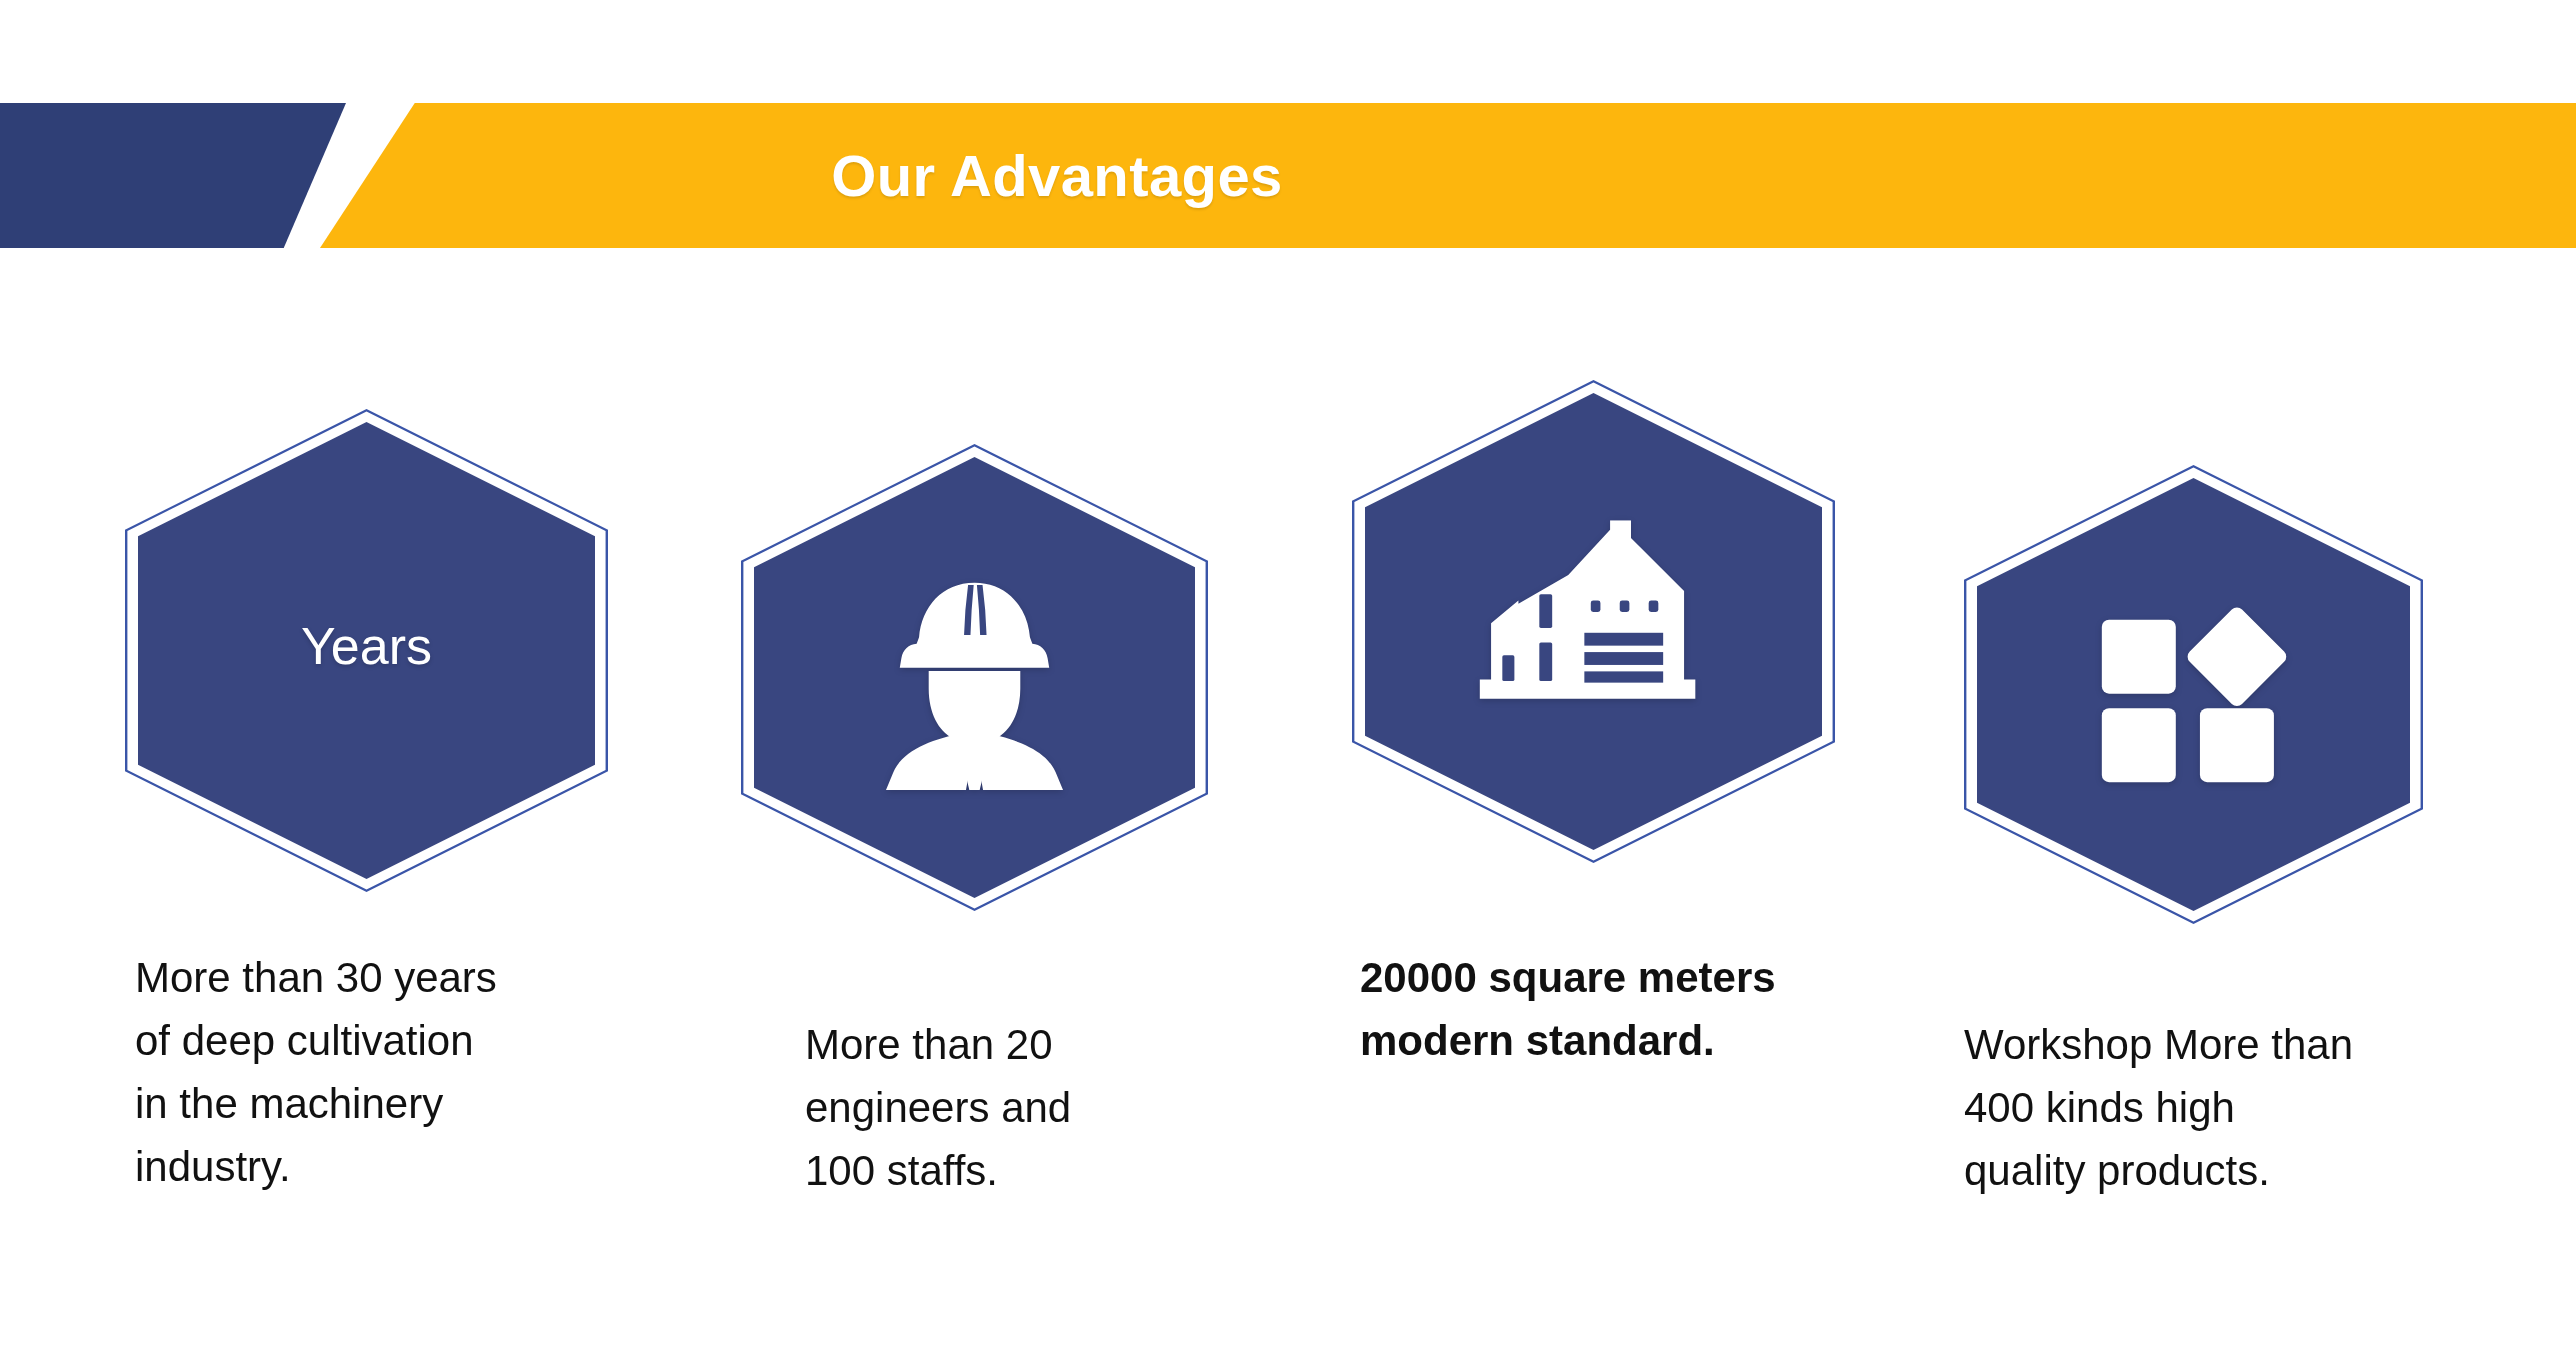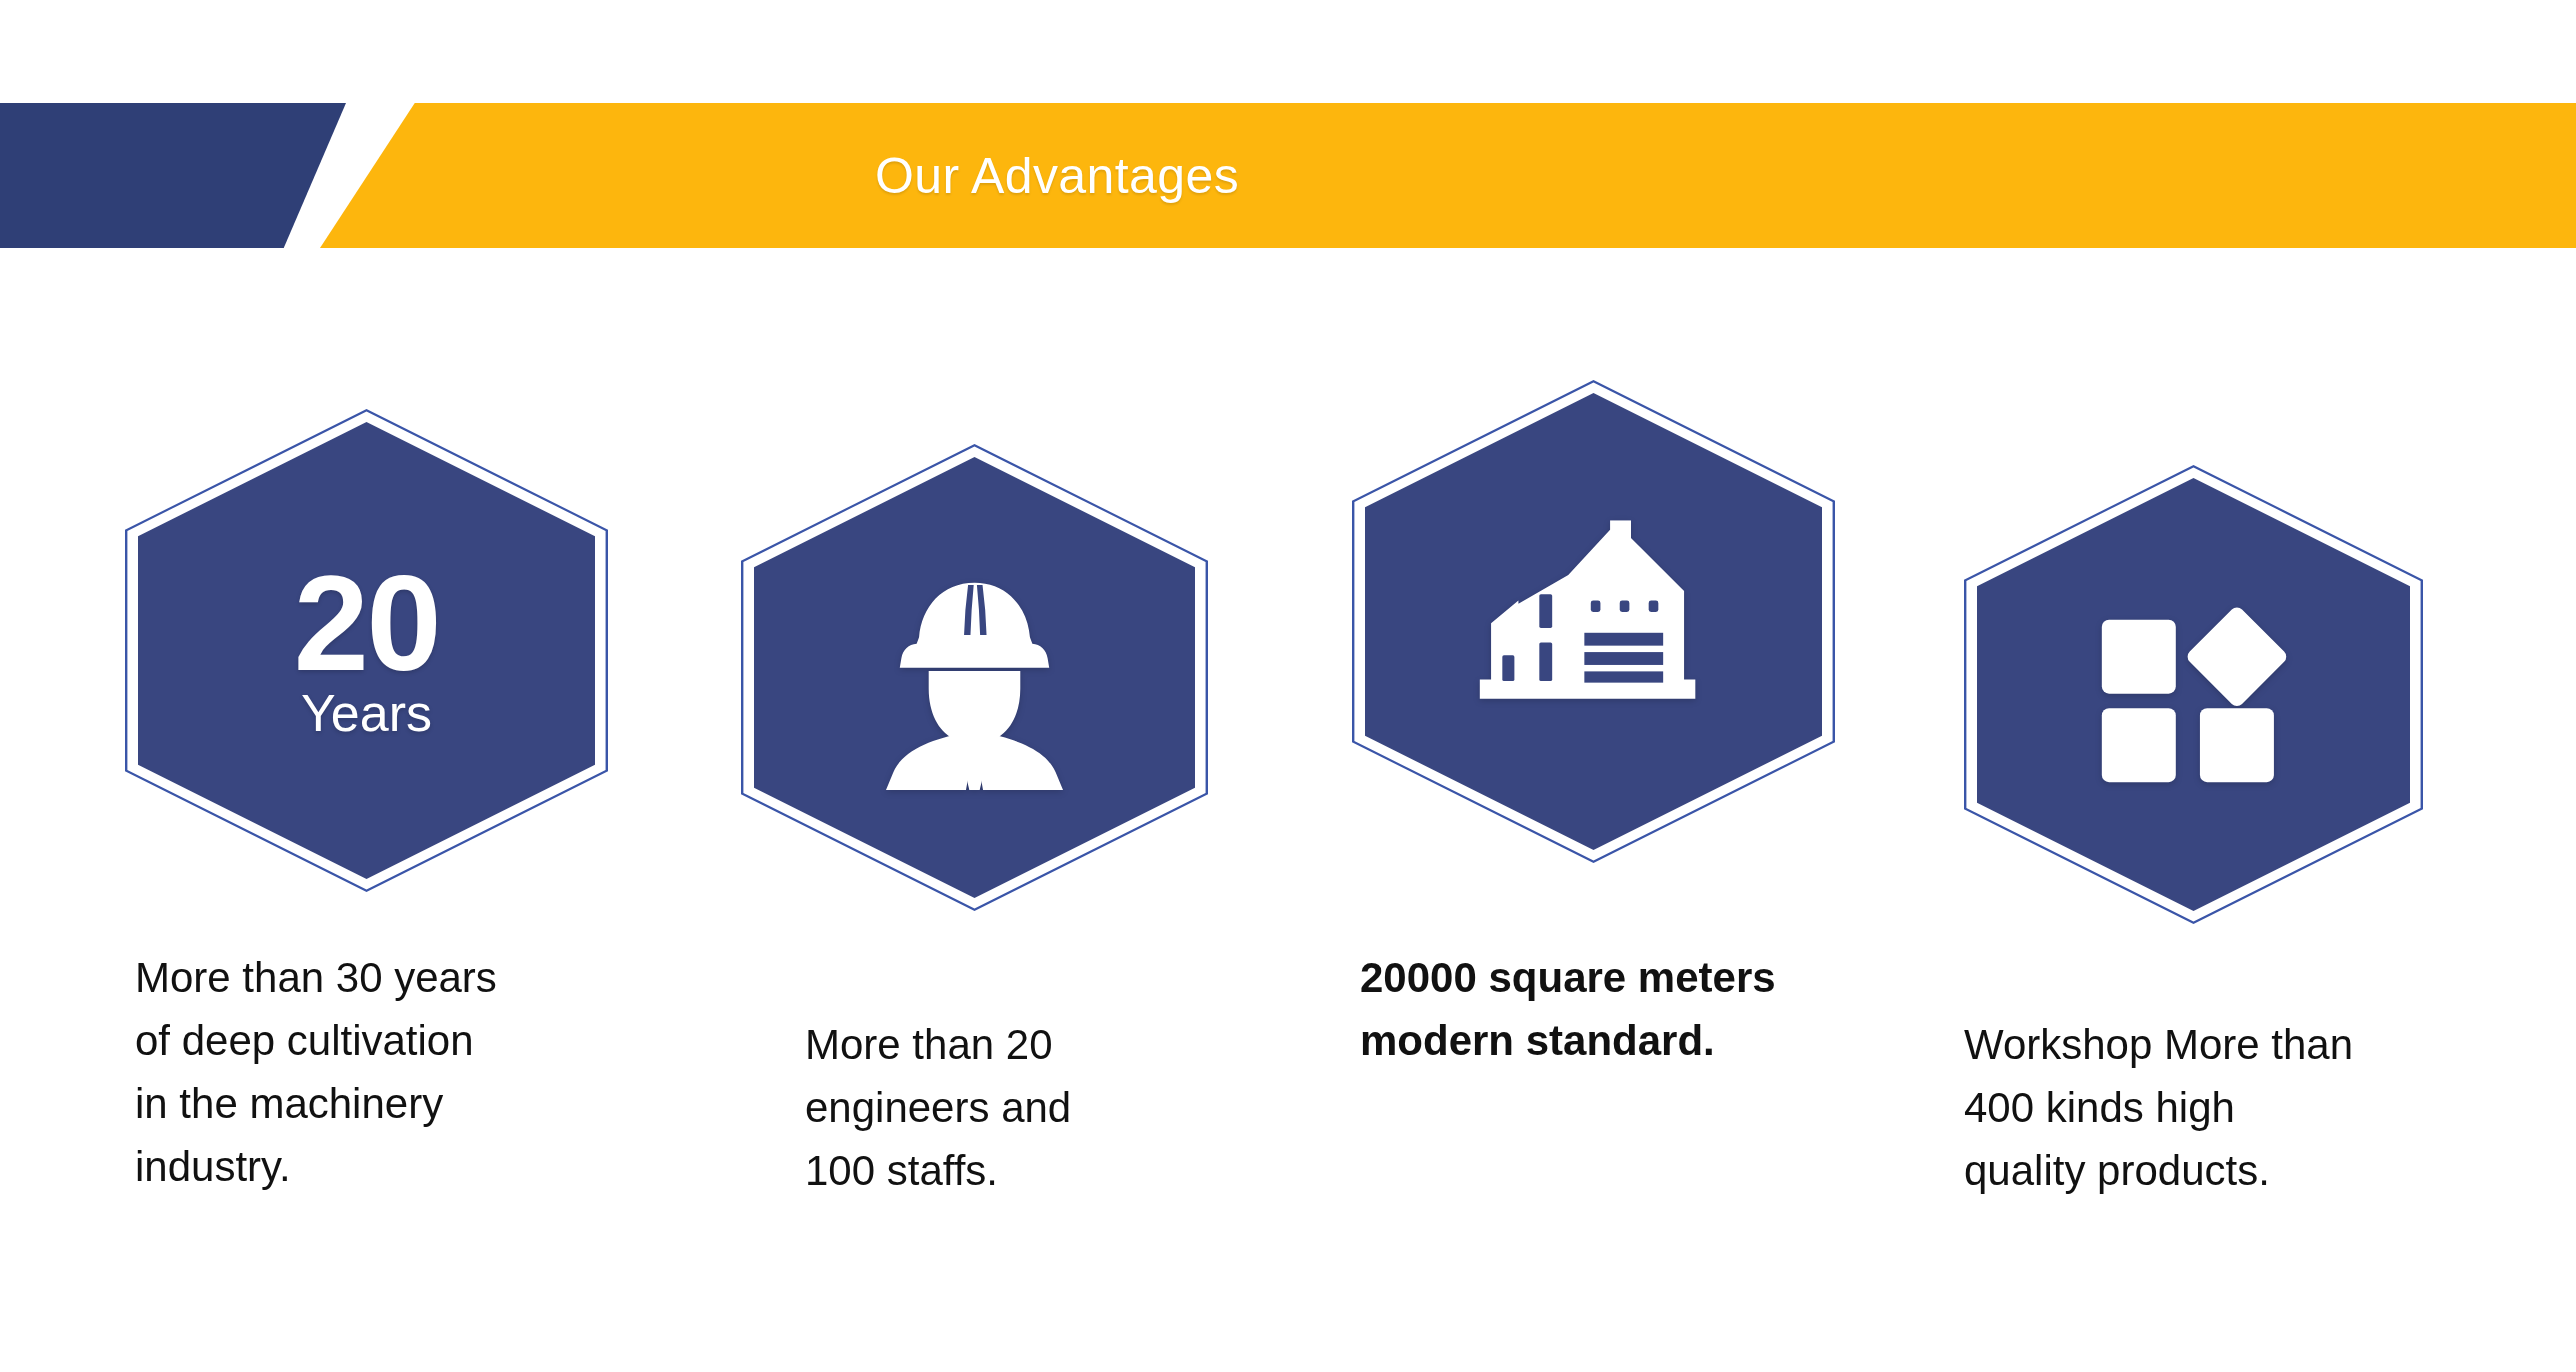--- a/index.html
+++ b/index.html
@@ -26,22 +26,22 @@
     position:absolute; left:320px; top:0;
     width:2256px; height:145px;
     background:#FDB60D;
     clip-path:polygon(4.2% 0, 100% 0, 100% 100%, 0 100%);
   }
   .header-title{
     position:absolute; left:0; top:0;
     width:2098px; height:145px;
     display:flex; align-items:center; justify-content:center;
     color:#ffffff;
-    font-size:50px;
-    font-weight:normal;
+    font-size:58px;
+    font-weight:bold;
     letter-spacing:0.4px;
     text-shadow:0 1.6px 2.4px rgba(0,0,0,0.12);
     padding-left:16px;
   }
 
   
   .cards{
     position:absolute; left:0; top:0;
     width:2576px; height:1373px;
   }
@@ -109,21 +109,20 @@
 </div>
 
 <div class="cards">
 
   <div class="card" style="left:125px; top:409px; width:483px;">
     <div class="hex-wrap" style="height:483px;">
       <div class="hex-ring"></div>
       <div class="hex-ring-inner"></div>
       <div class="hex-fill">
         <div class="years-block">
-          <div class="years-num">20</div>
           <div class="years-word">Years</div>
         </div>
       </div>
     </div>
   </div>
   <div class="caption" style="left:135px; top:946px; width:515px;">More than 30 years
 of deep cultivation
 in the machinery
 industry.</div>
 

